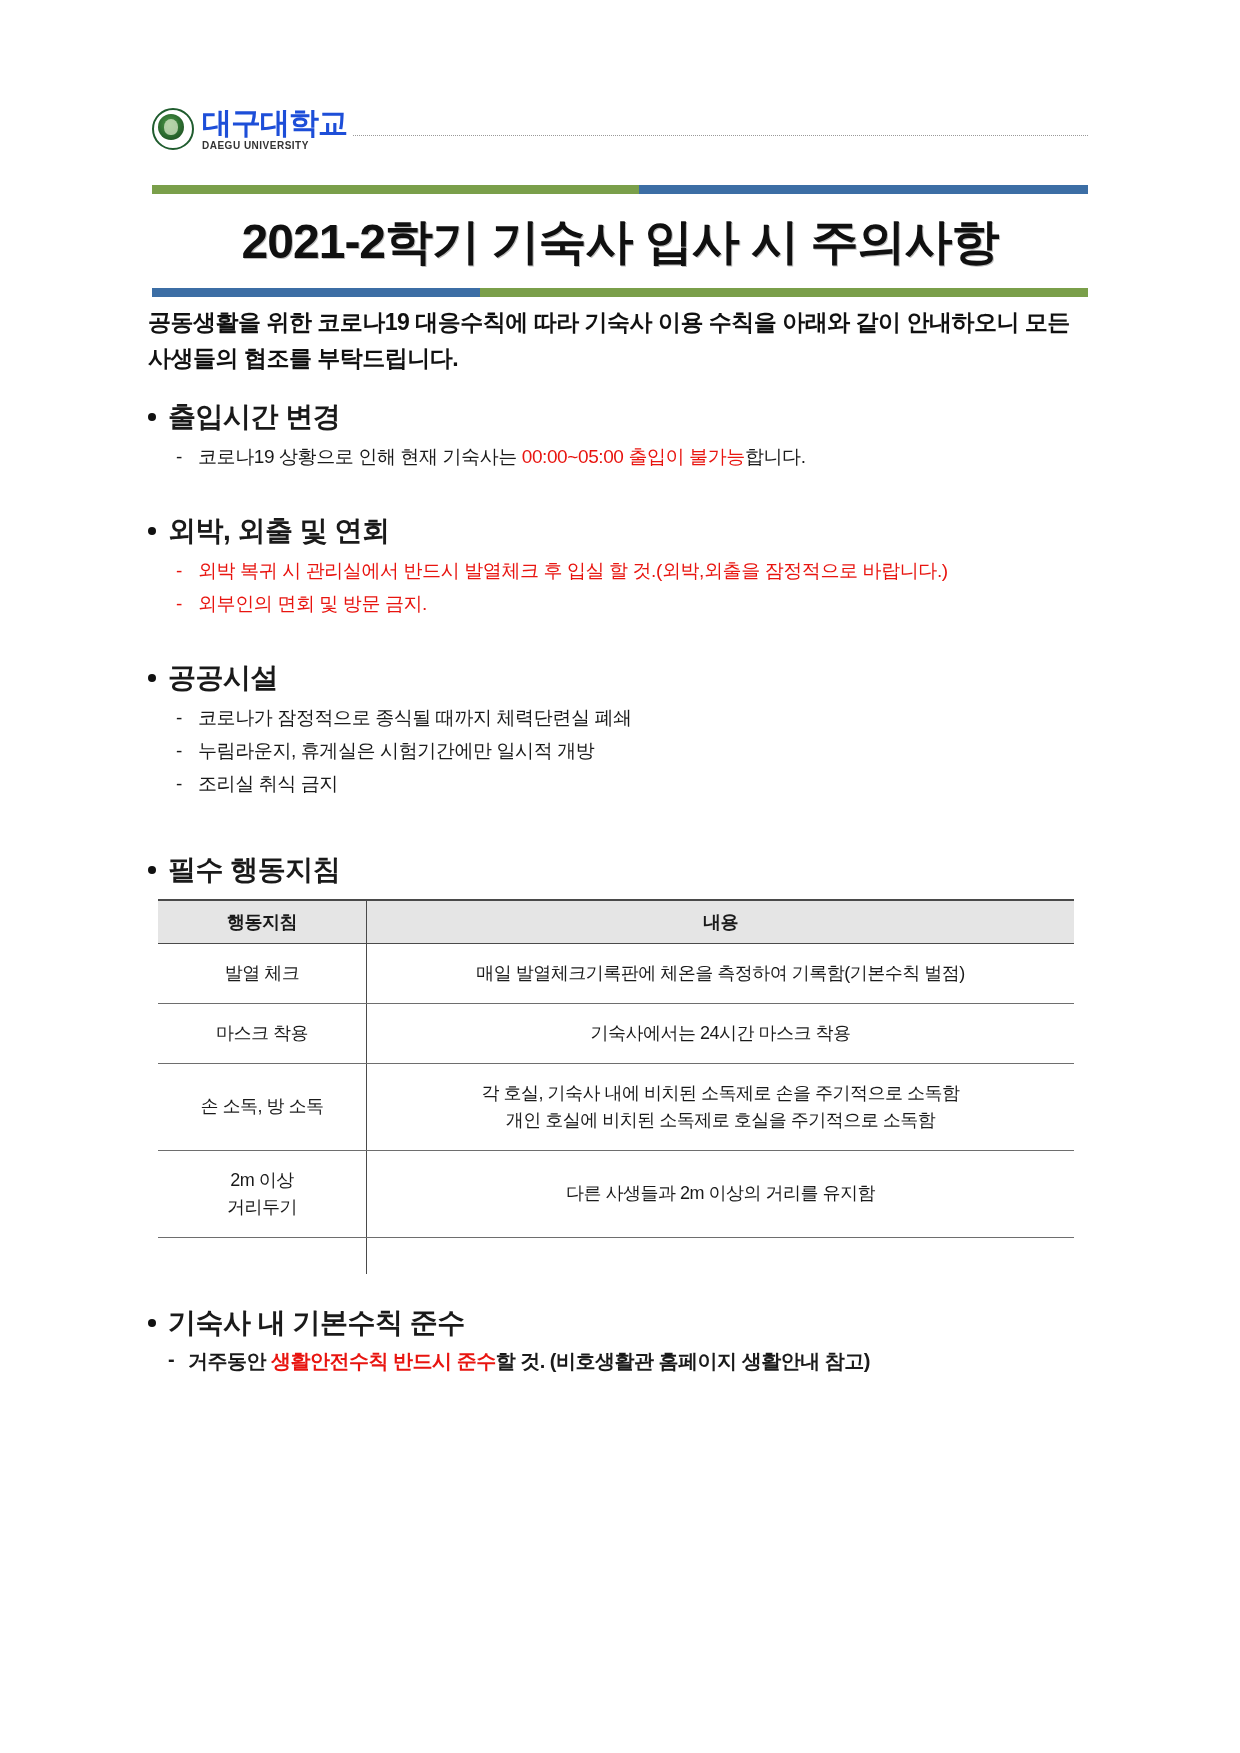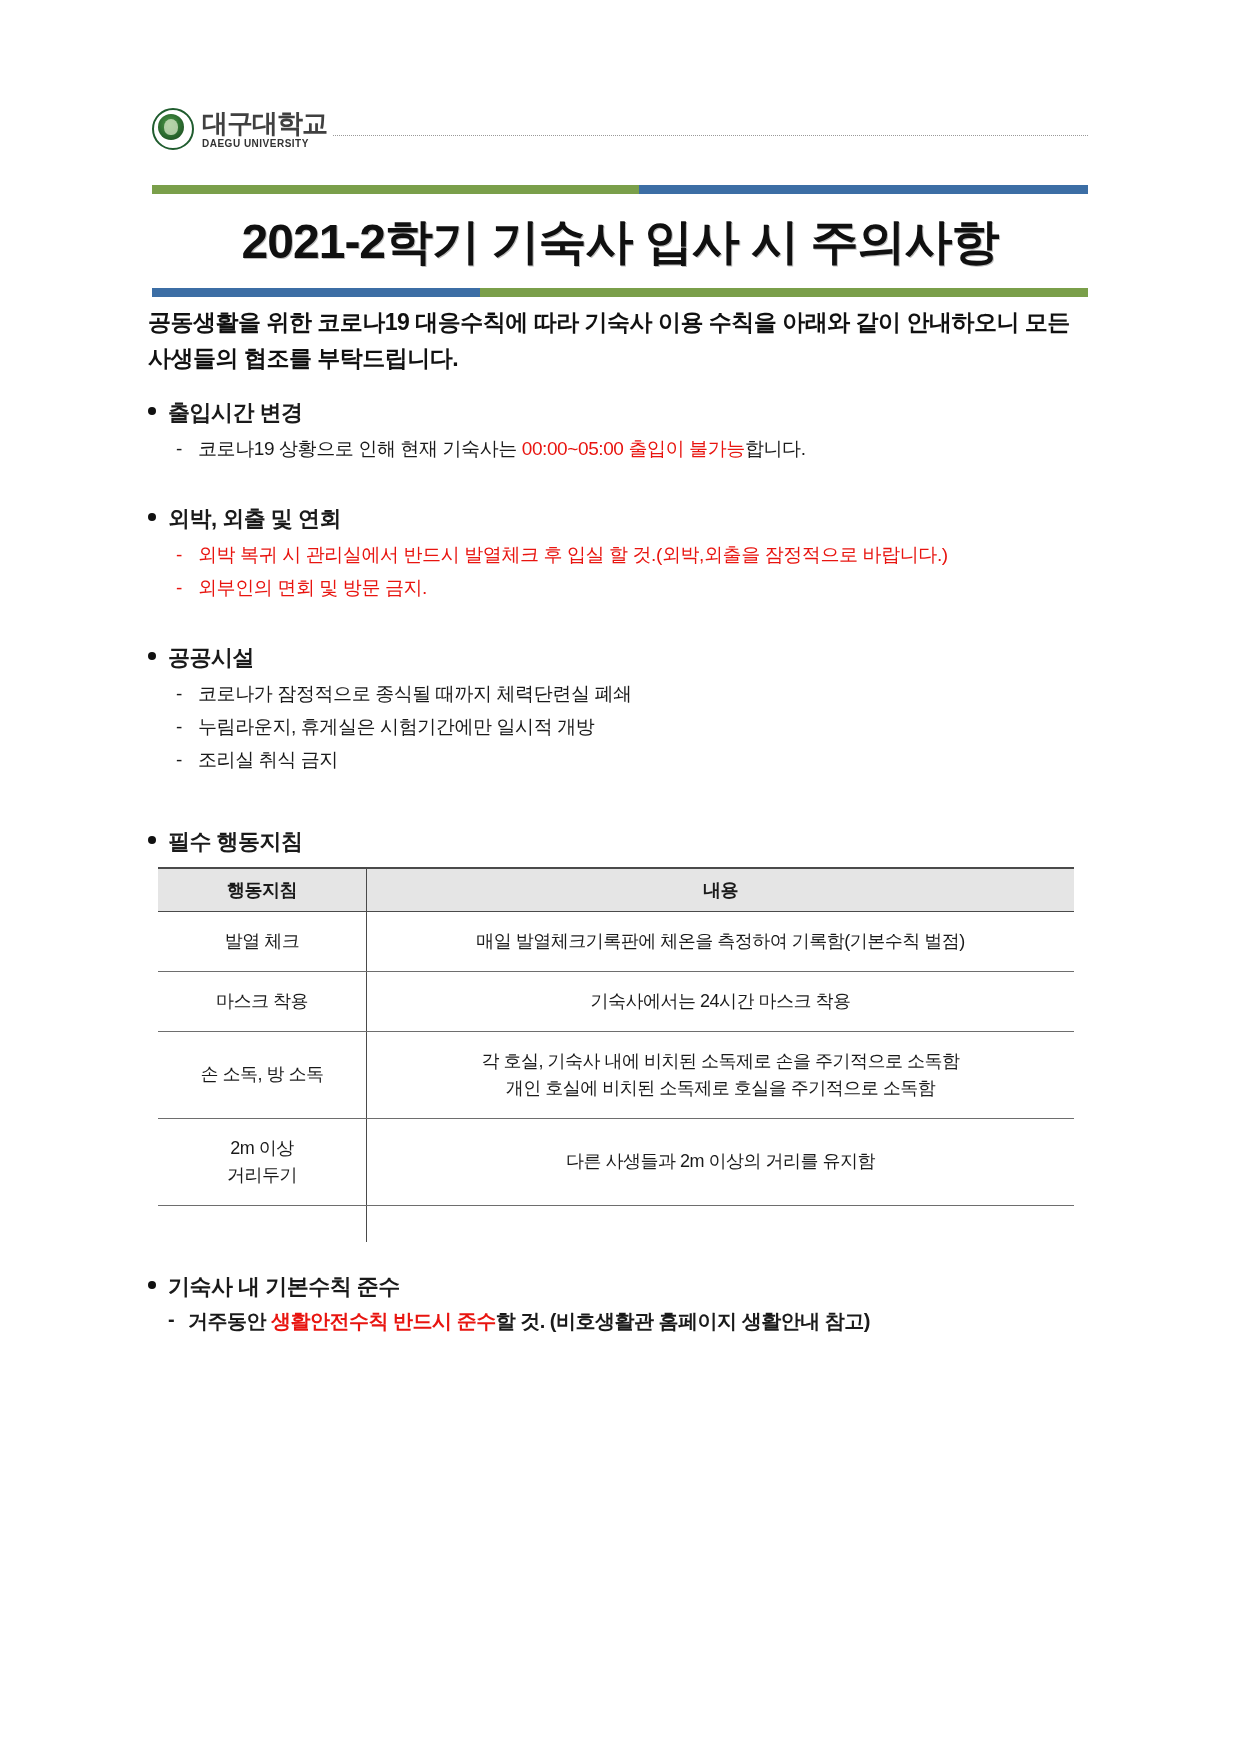--- a/index.html
+++ b/index.html
@@ -60,24 +60,24 @@
     opacity: .75;
   }
   .logo-text {
     margin-left: 8px;
     display: flex;
     flex-direction: column;
     justify-content: center;
     line-height: 1;
   }
   .logo-ko {
-    font-size: 26px;
+    font-size: 30px;
     font-weight: bold;
     letter-spacing: -1px;
-    color: #404040;
+    color: #1d4ed8;
   }
   .logo-en {
     font-size: 10px;
     font-weight: bold;
     letter-spacing: .5px;
     color: #333333;
     margin-top: 3px;
   }
   .header-rule {
     flex: 1 1 auto;
@@ -130,21 +130,21 @@
     font-weight: bold;
     line-height: 1.55;
     letter-spacing: -0.5px;
     color: #111111;
     margin-bottom: 6px;
   }
   .sec {
     margin-top: 4px;
   }
   .sec-head {
-    font-size: 22px;
+    font-size: 28px;
     font-weight: bold;
     letter-spacing: -0.5px;
     display: flex;
     align-items: baseline;
     margin-top: 22px;
     margin-bottom: 6px;
   }
   .sec-head .dot {
     width: 8px;
     height: 8px;

